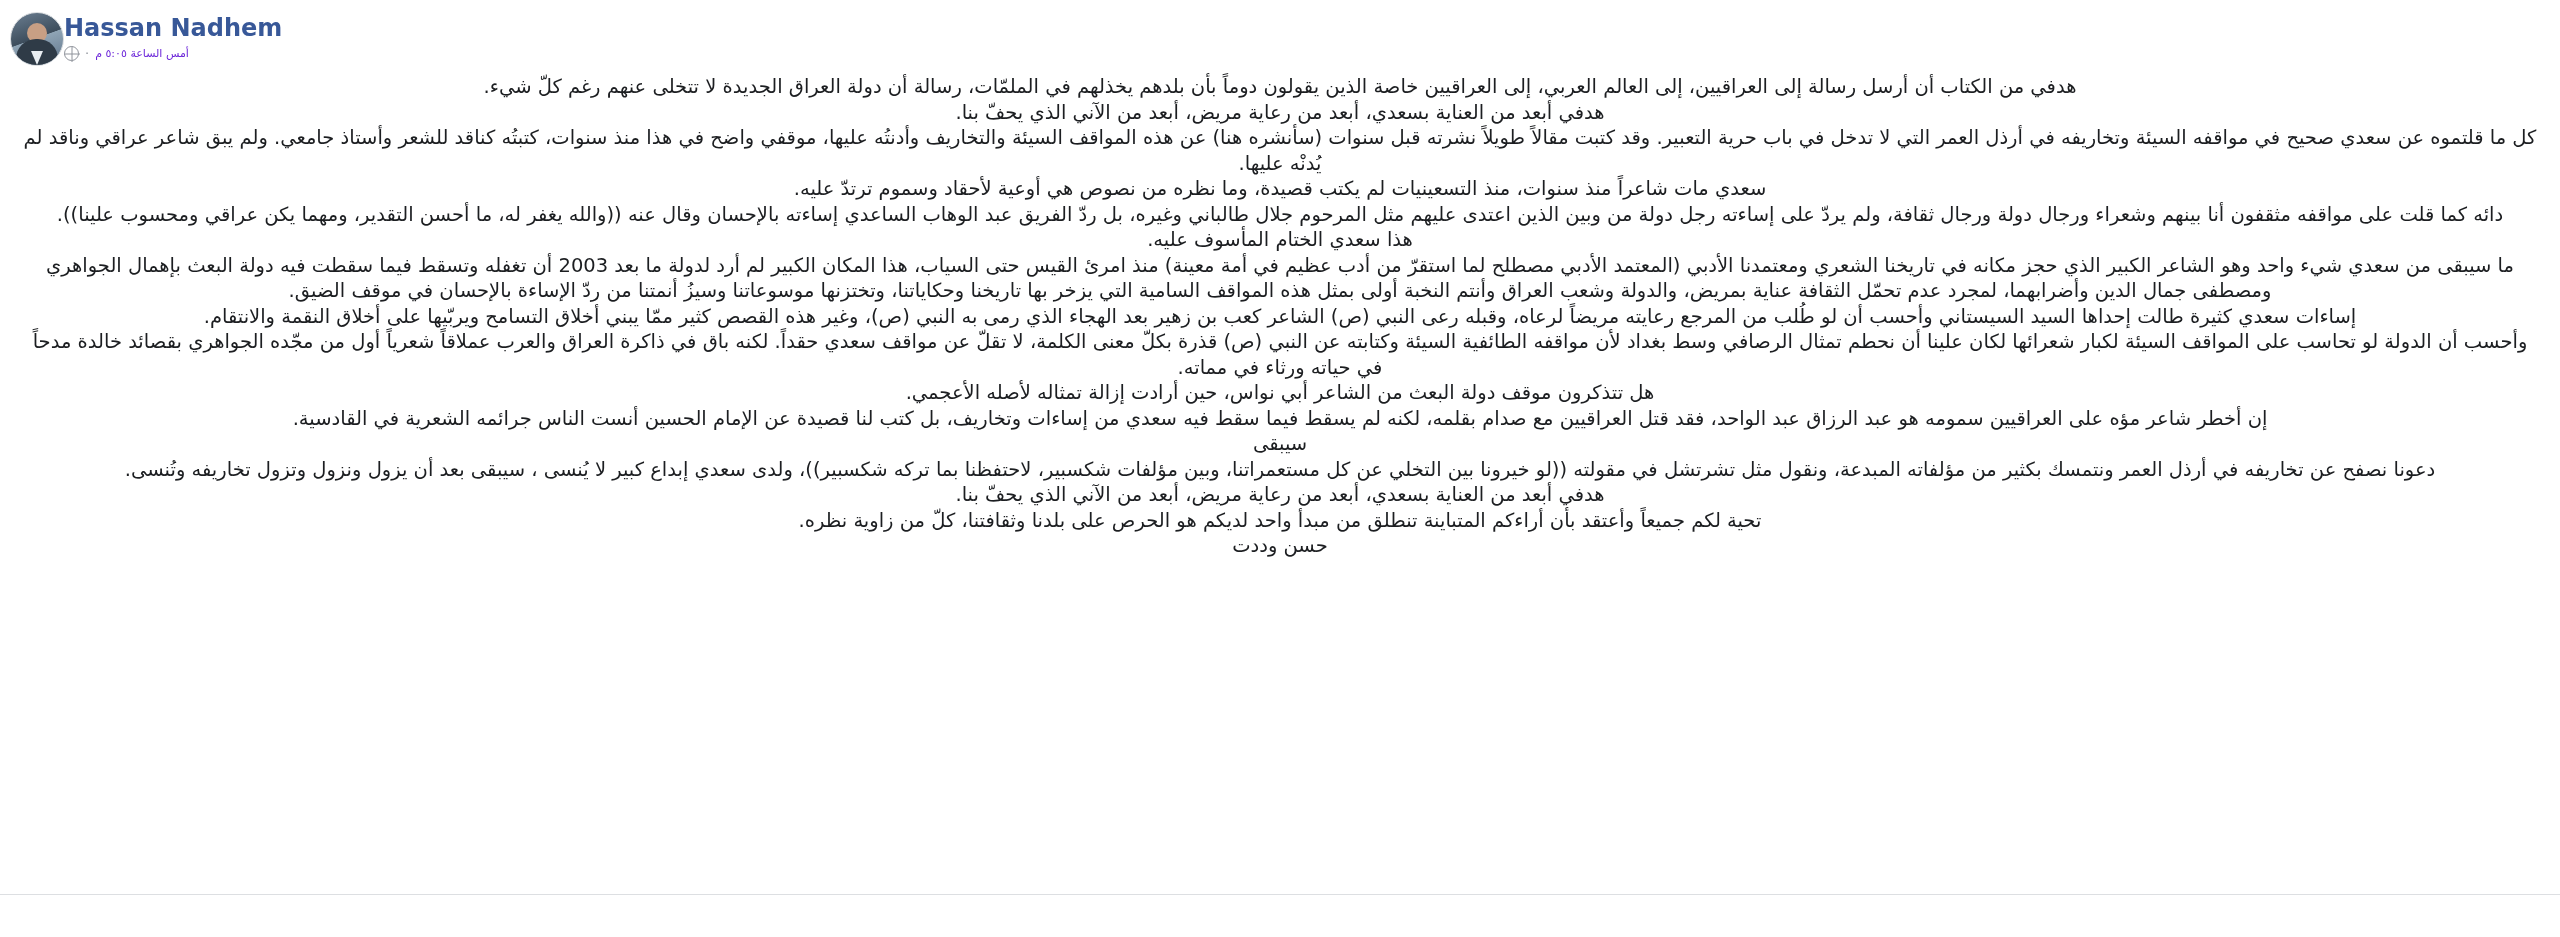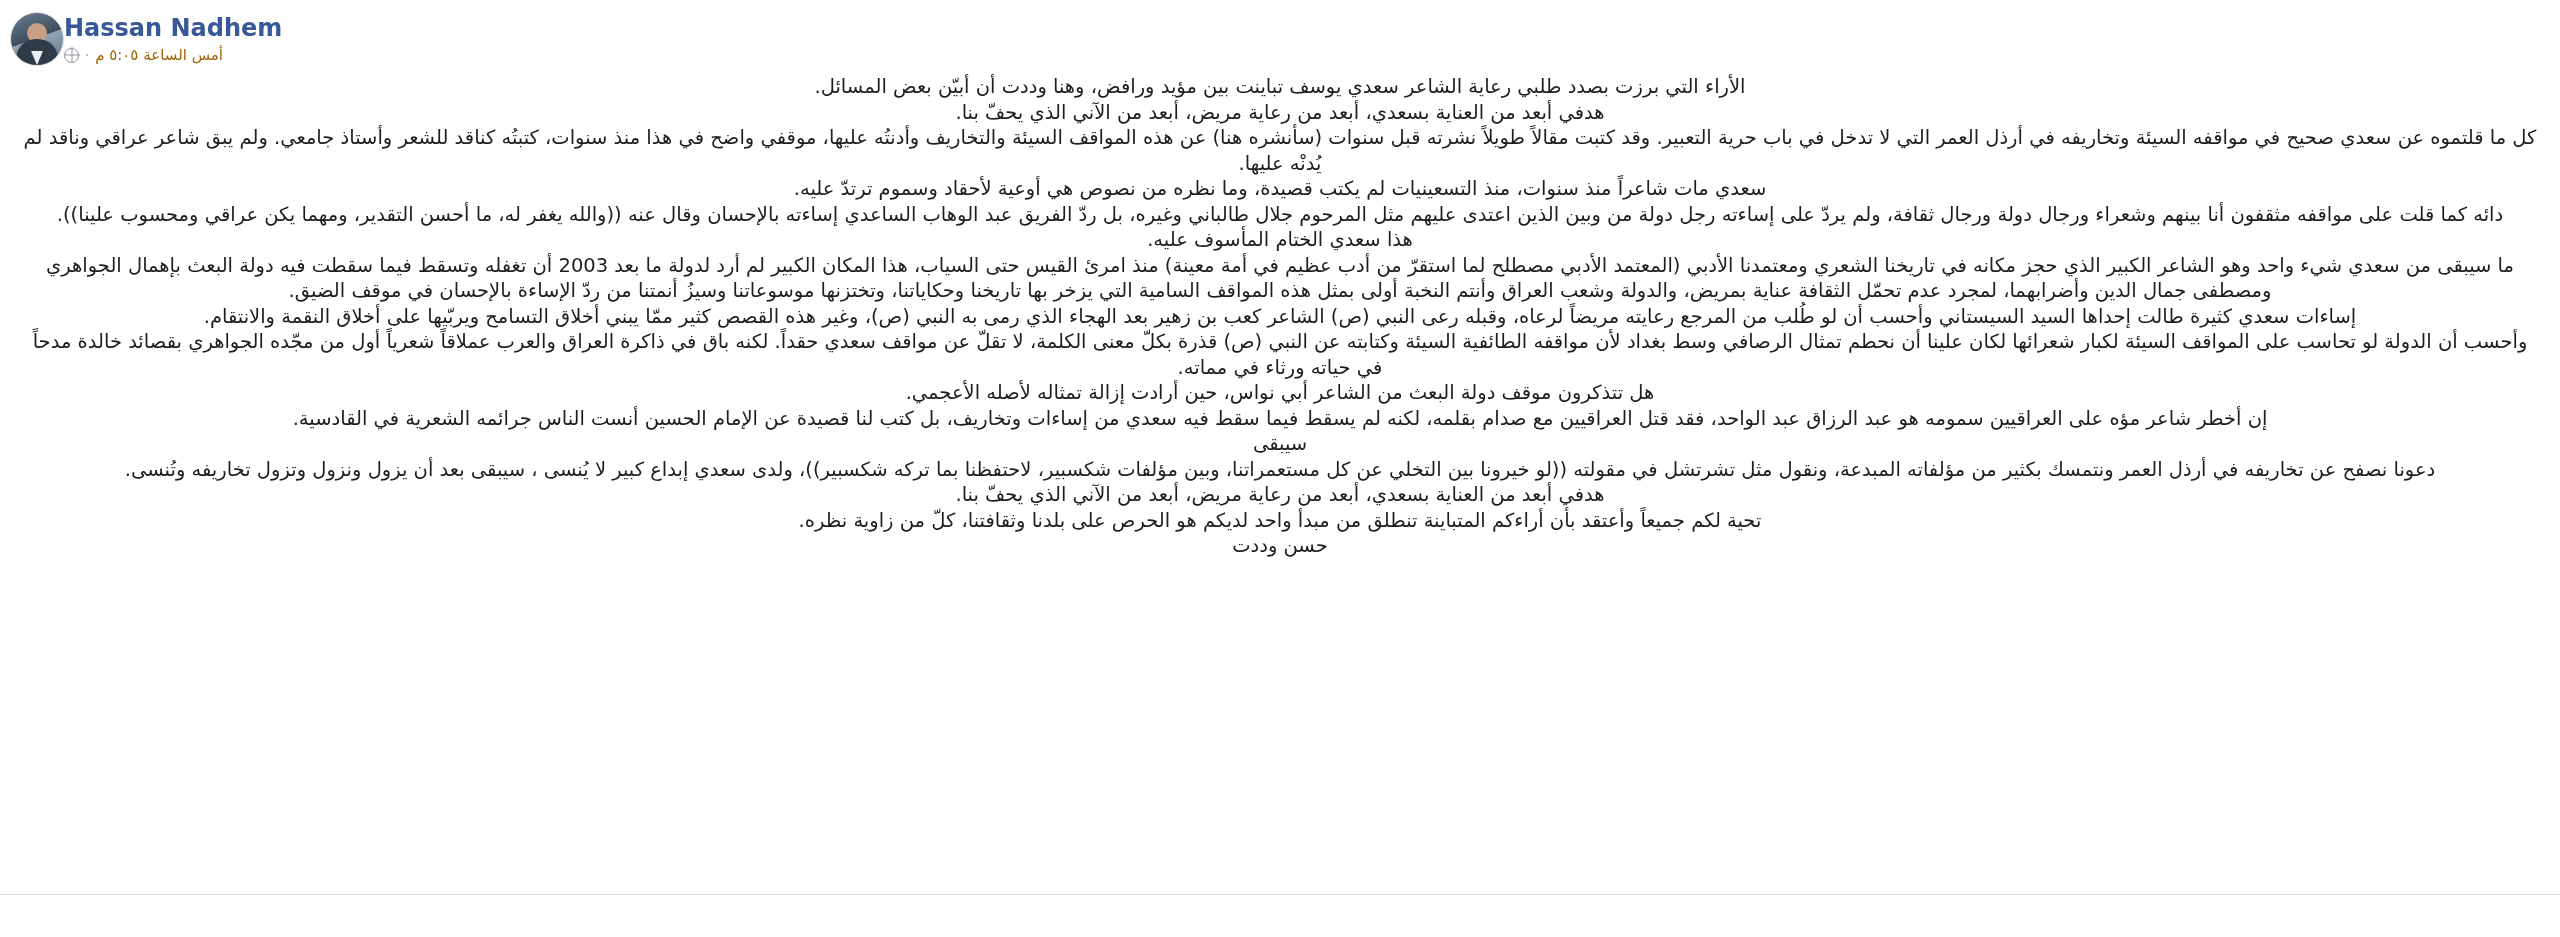--- a/index.html
+++ b/index.html
@@ -90,22 +90,22 @@
     display: flex;
     flex-direction: row;
     align-items: center;
     gap: 6px;
     margin-top: 4px;
     color: #90949c;
     font-size: 15px;
     direction: rtl;
   }
   .meta-row .timestamp {
-    color: #a16207;
-    font-size: 15px;
+    color: #6d28d9;
+    font-size: 11px;
     white-space: nowrap;
   }
   .globe-icon {
     display: inline-block;
     width: 13px;
     height: 13px;
     border-radius: 50%;
     border: 1.5px solid #90949c;
     position: relative;
   }
@@ -175,21 +175,21 @@
       <div class="author-name">Hassan Nadhem</div>
       <div class="meta-row">
         <span class="timestamp">أمس الساعة ٥:٠٥ م</span>
         <span class="dot-sep">·</span>
         <span class="globe-icon"></span>
       </div>
     </div>
   </div>
 
   <div class="post-body">
-    <p>الأراء التي برزت بصدد طلبي رعاية الشاعر سعدي يوسف تباينت بين مؤيد ورافض، وهنا وددت أن أبيّن بعض المسائل.</p>
+    <p>هدفي من الكتاب أن أرسل رسالة إلى العراقيين، إلى العالم العربي، إلى العراقيين خاصة الذين يقولون دوماً بأن بلدهم يخذلهم في الملمّات، رسالة أن دولة العراق الجديدة لا تتخلى عنهم رغم كلّ شيء.</p>
     <p>هدفي أبعد من العناية بسعدي، أبعد من رعاية مريض، أبعد من الآني الذي يحفّ بنا.</p>
     <p>كل ما قلتموه عن سعدي صحيح في مواقفه السيئة وتخاريفه في أرذل العمر التي لا تدخل في باب حرية التعبير. وقد كتبت مقالاً طويلاً نشرته قبل سنوات (سأنشره هنا) عن هذه المواقف السيئة والتخاريف وأدنتُه عليها، موقفي واضح في هذا منذ سنوات، كتبتُه كناقد للشعر وأستاذ جامعي. ولم يبق شاعر عراقي وناقد لم يُدنْه عليها.</p>
     <p>سعدي مات شاعراً منذ سنوات، منذ التسعينيات لم يكتب قصيدة، وما نظره من نصوص هي أوعية لأحقاد وسموم ترتدّ عليه.</p>
     <p>دائه كما قلت على مواقفه مثقفون أنا بينهم وشعراء ورجال دولة ورجال ثقافة، ولم يردّ على إساءته رجل دولة من وبين الذين اعتدى عليهم مثل المرحوم جلال طالباني وغيره، بل ردّ الفريق عبد الوهاب الساعدي إساءته بالإحسان وقال عنه ((والله يغفر له، ما أحسن التقدير، ومهما يكن عراقي ومحسوب علينا)).</p>
     <p>هذا سعدي الختام المأسوف عليه.</p>
     <p>ما سيبقى من سعدي شيء واحد وهو الشاعر الكبير الذي حجز مكانه في تاريخنا الشعري ومعتمدنا الأدبي (المعتمد الأدبي مصطلح لما استقرّ من أدب عظيم في أمة معينة) منذ امرئ القيس حتى السياب، هذا المكان الكبير لم أرد لدولة ما بعد 2003 أن تغفله وتسقط فيما سقطت فيه دولة البعث بإهمال الجواهري ومصطفى جمال الدين وأضرابهما، لمجرد عدم تحمّل الثقافة عناية بمريض، والدولة وشعب العراق وأنتم النخبة أولى بمثل هذه المواقف السامية التي يزخر بها تاريخنا وحكاياتنا، وتختزنها موسوعاتنا وسيزُ أنمتنا من ردّ الإساءة بالإحسان في موقف الضيق.</p>
     <p>إساءات سعدي كثيرة طالت إحداها السيد السيستاني وأحسب أن لو طُلب من المرجع رعايته مريضاً لرعاه، وقبله رعى النبي (ص) الشاعر كعب بن زهير بعد الهجاء الذي رمى به النبي (ص)، وغير هذه القصص كثير ممّا يبني أخلاق التسامح ويربّيها على أخلاق النقمة والانتقام.</p>
     <p>وأحسب أن الدولة لو تحاسب على المواقف السيئة لكبار شعرائها لكان علينا أن نحطم تمثال الرصافي وسط بغداد لأن مواقفه الطائفية السيئة وكتابته عن النبي (ص) قذرة بكلّ معنى الكلمة، لا تقلّ عن مواقف سعدي حقداً. لكنه باق في ذاكرة العراق والعرب عملاقاً شعرياً أول من مجّده الجواهري بقصائد خالدة مدحاً في حياته ورثاء في مماته.</p>
     <p>هل تتذكرون موقف دولة البعث من الشاعر أبي نواس، حين أرادت إزالة تمثاله لأصله الأعجمي.</p>
     <p>إن أخطر شاعر مؤه على العراقيين سمومه هو عبد الرزاق عبد الواحد، فقد قتل العراقيين مع صدام بقلمه، لكنه لم يسقط فيما سقط فيه سعدي من إساءات وتخاريف، بل كتب لنا قصيدة عن الإمام الحسين أنست الناس جرائمه الشعرية في القادسية.</p>

